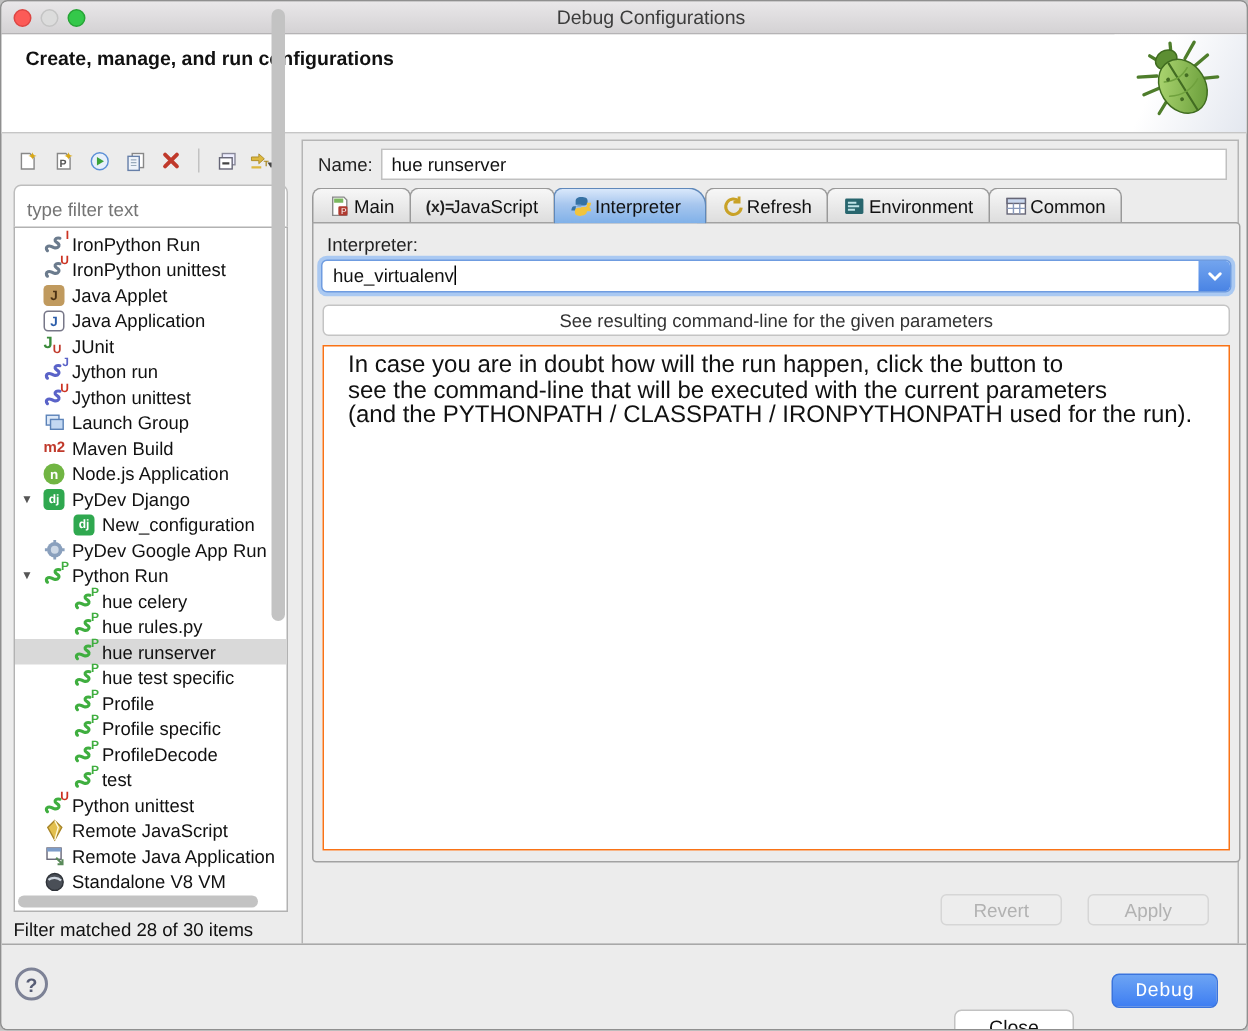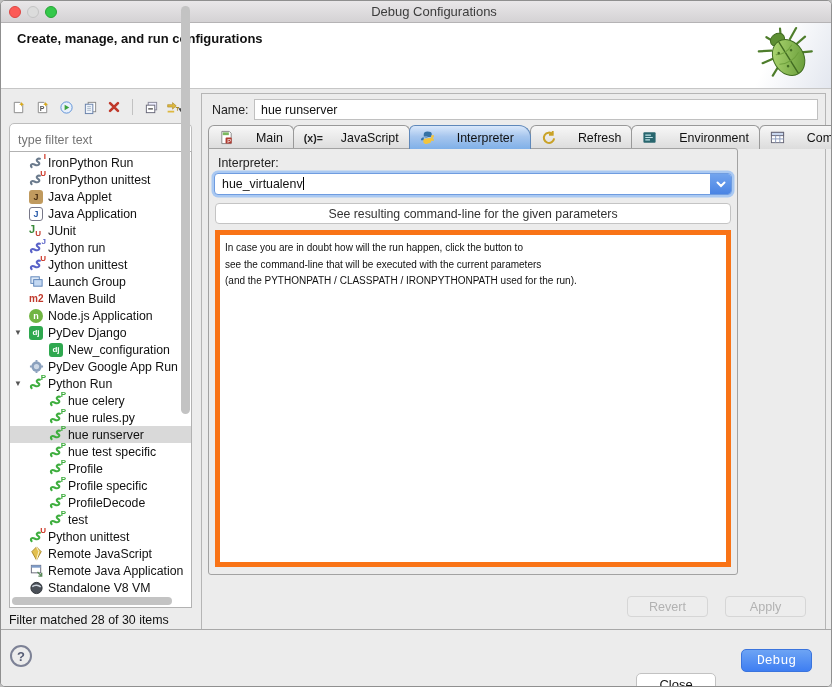--- a/index.html
+++ b/index.html
@@ -56,43 +56,43 @@
   .tree-status { position:absolute; left:8px; top:612px; font-size:12.4px; color:#111; }
 
   
   .rpanel { position:absolute; left:200px; top:92px; width:625px; height:537px;
     border:1px solid #b5b5b5; background:#ececec; }
   .name-label { position:absolute; left:10px; top:9px; font-size:12.4px; color:#222; }
   .name-input { position:absolute; left:52px; top:5px; width:564px; height:21px;
     border:1px solid #c0c0c0; background:#fff; font-size:12.4px; padding:0 6px;
     font-family:"Liberation Sans",sans-serif; color:#111; }
   .tabbar { position:absolute; left:6px; top:31px; height:24px; display:flex; }
-  .tab { display:inline-flex; align-items:center; gap:21px; padding:0 10px; height:24px;
+  .tab { display:inline-flex; align-items:center; gap:1px; padding:0 10px; height:24px;
     border:1px solid #999; border-bottom:none; border-radius:6px 6px 0 0;
     background:linear-gradient(#f7f7f7,#dcdcdc); font-size:12.4px; color:#111;
     margin-right:-1px; position:relative; }
   .tab.active { background:linear-gradient(#d9e8fb 0%,#a7c6ee 45%,#7fb0e8 100%);
     border-color:#5f88ba; z-index:2; border-top-right-radius:12px; padding-right:16px; }
   .tabicon { display:inline-flex; width:16px; height:15px; align-items:center; }
-  .tabbody { position:absolute; left:6px; top:54px; width:530px; height:427px;
+  .tabbody { position:absolute; left:6px; top:54px; width:619px; height:427px;
     border:1px solid #a2a2a2; background:#ececec; border-radius:0 3px 3px 3px; }
   .interp-label { position:absolute; left:9px; top:7px; font-size:12.4px; color:#222; }
   .combo { position:absolute; left:5px; top:24px; right:5px; height:22px; background:#fff;
     border:1px solid #6f9ce0; border-radius:4px; box-shadow:0 0 0 2.5px #aac9f2; }
   .combo .val { position:absolute; left:7px; top:3px; font-size:12.4px; color:#111; }
   .caret { display:inline-block; width:1px; height:13px; background:#000; vertical-align:-2px; }
   .combo .chev { position:absolute; right:0; top:0; bottom:0; width:21px;
     background:linear-gradient(#72a4ee,#4a84e4); border-radius:0 3px 3px 0;
     display:flex; align-items:center; justify-content:center; }
   .cmdbtn { position:absolute; left:6px; top:54px; right:6px; height:21px; background:#fff;
     border:1px solid #c4c4c4; border-radius:4px; font-size:12.3px; color:#333;
     display:flex; align-items:center; justify-content:center;
     font-family:"Liberation Sans",sans-serif; }
   .infobox { position:absolute; left:6px; top:81px; right:6px; bottom:7px; background:#fff;
-    border:5px solid #f97316; padding:5px 5px; font-size:10px; line-height:16.5px;
+    border:1px solid #f97316; padding:5px 16px; font-size:16px; line-height:16.5px;
     color:#111; white-space:pre-line; }
   .btn { border-radius:4px; font-size:12.6px; display:flex; align-items:center;
     justify-content:center; font-family:"Liberation Sans",sans-serif; }
   .revert { position:absolute; width:81px; height:21px; right:117px; bottom:12px;
     background:#ededed; border:1px solid #d6d6d6; color:#b2b2b2; }
   .apply { position:absolute; width:81px; height:21px; right:19px; bottom:12px;
     background:#ededed; border:1px solid #d6d6d6; color:#b2b2b2; }
 
   
   .footer { position:absolute; left:0; right:0; bottom:0; height:57px; background:#ececec;

